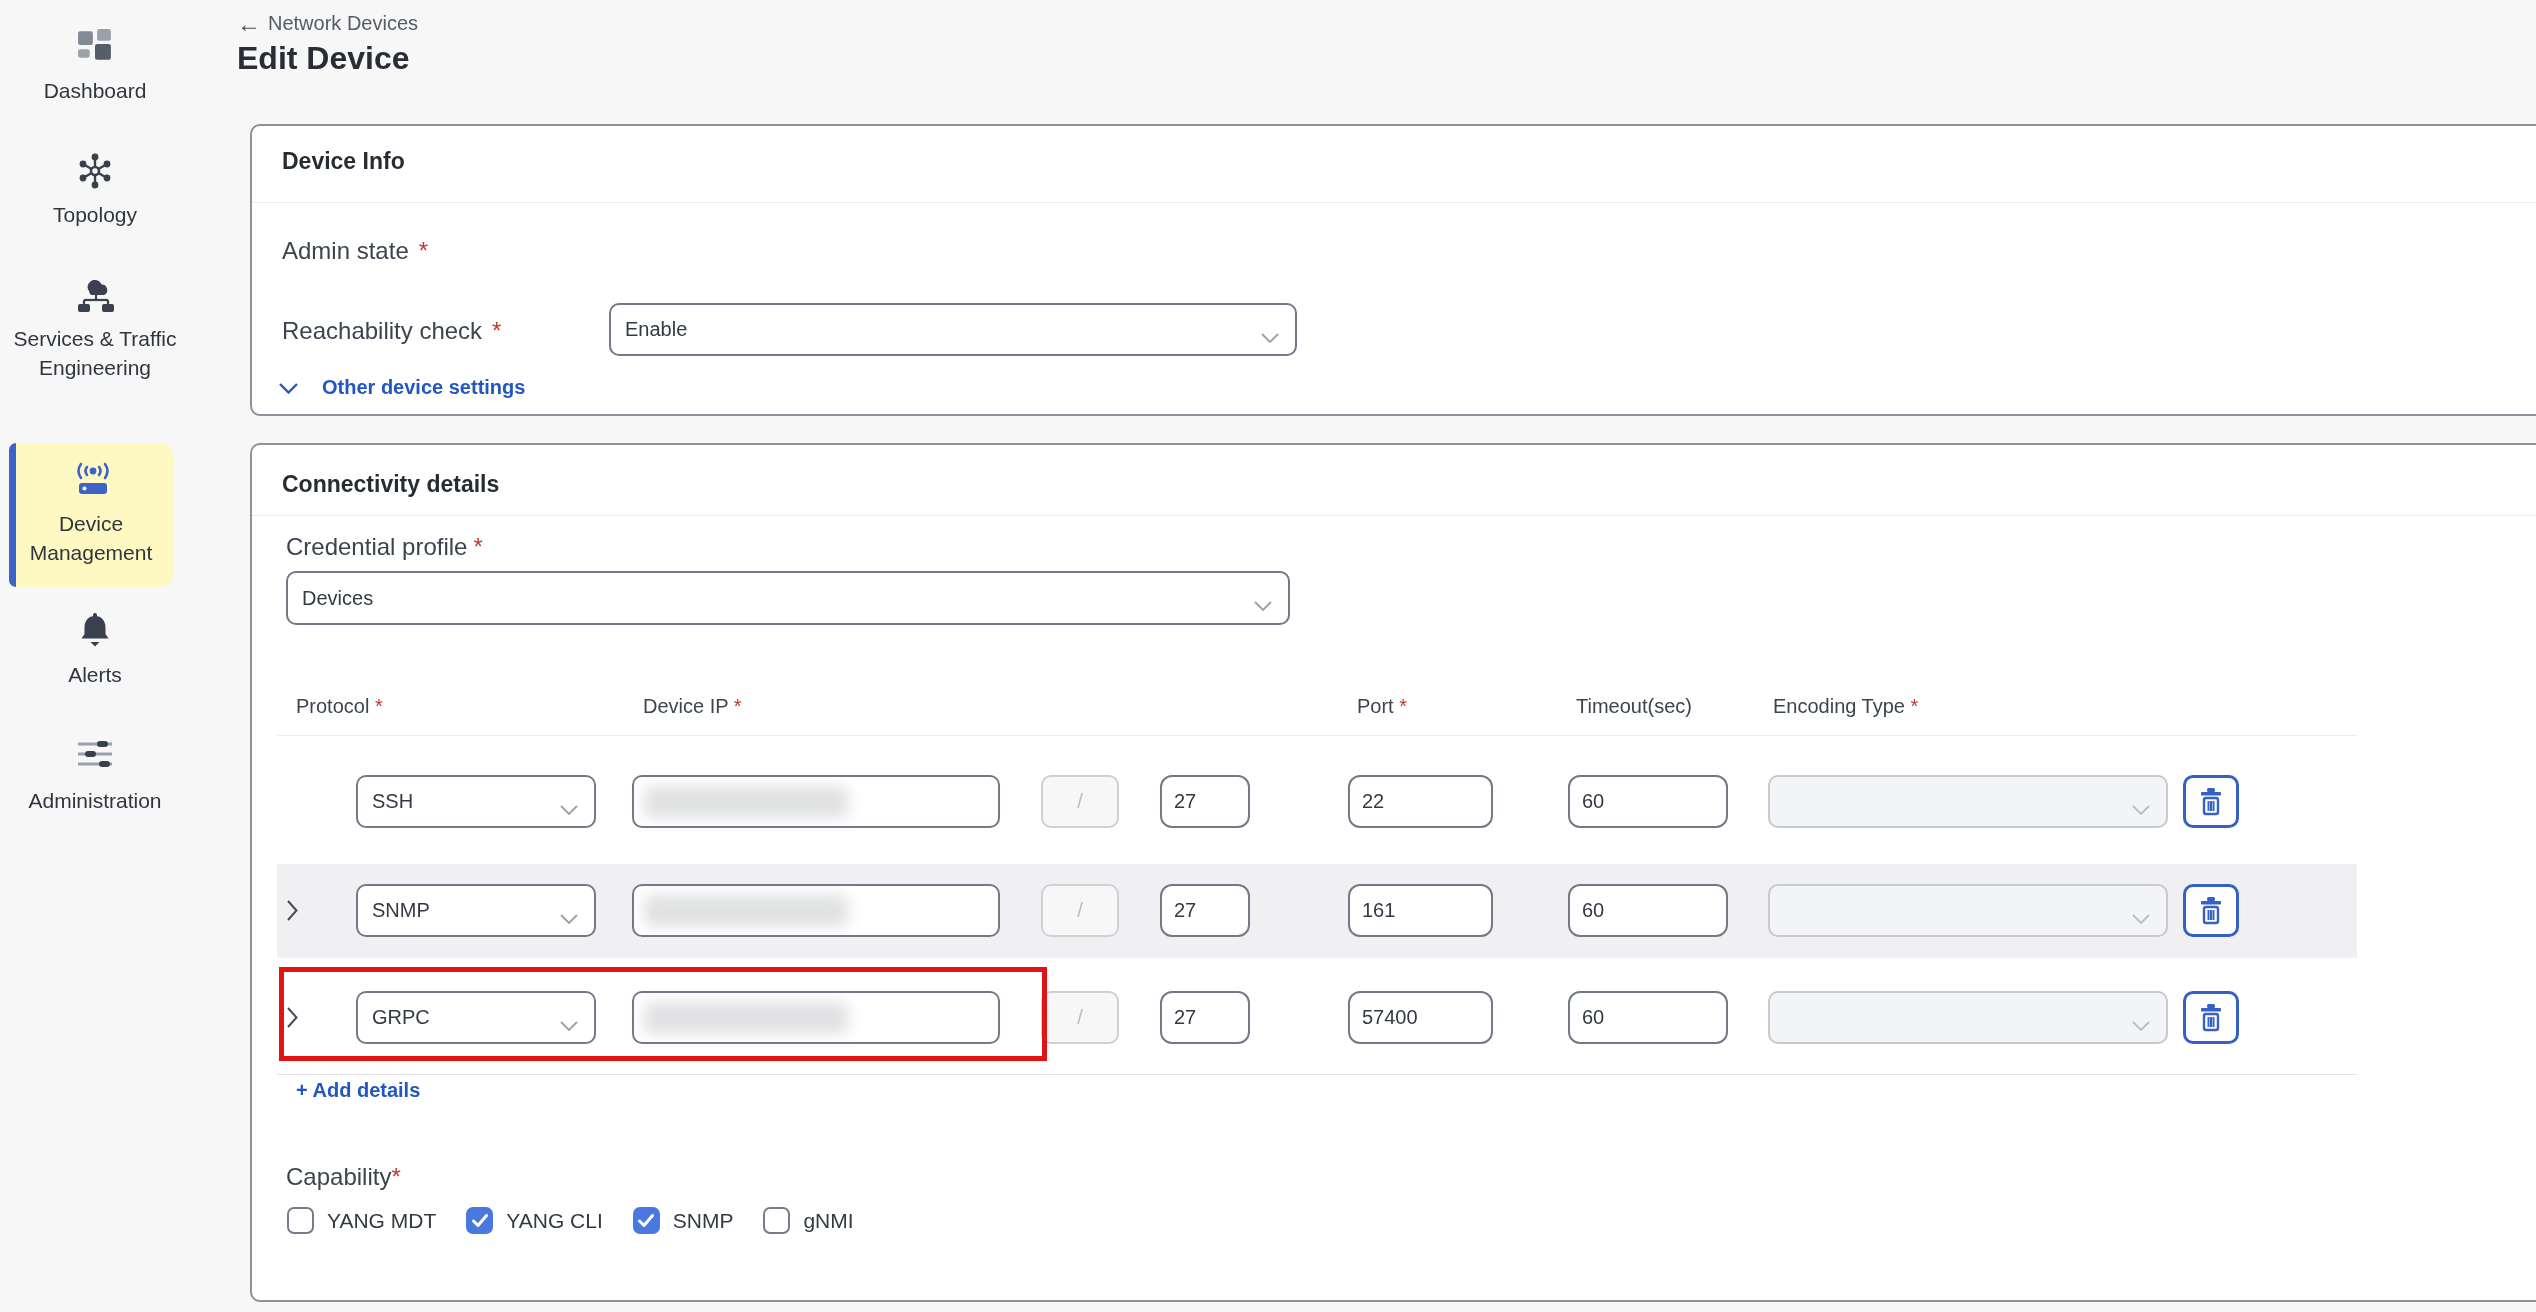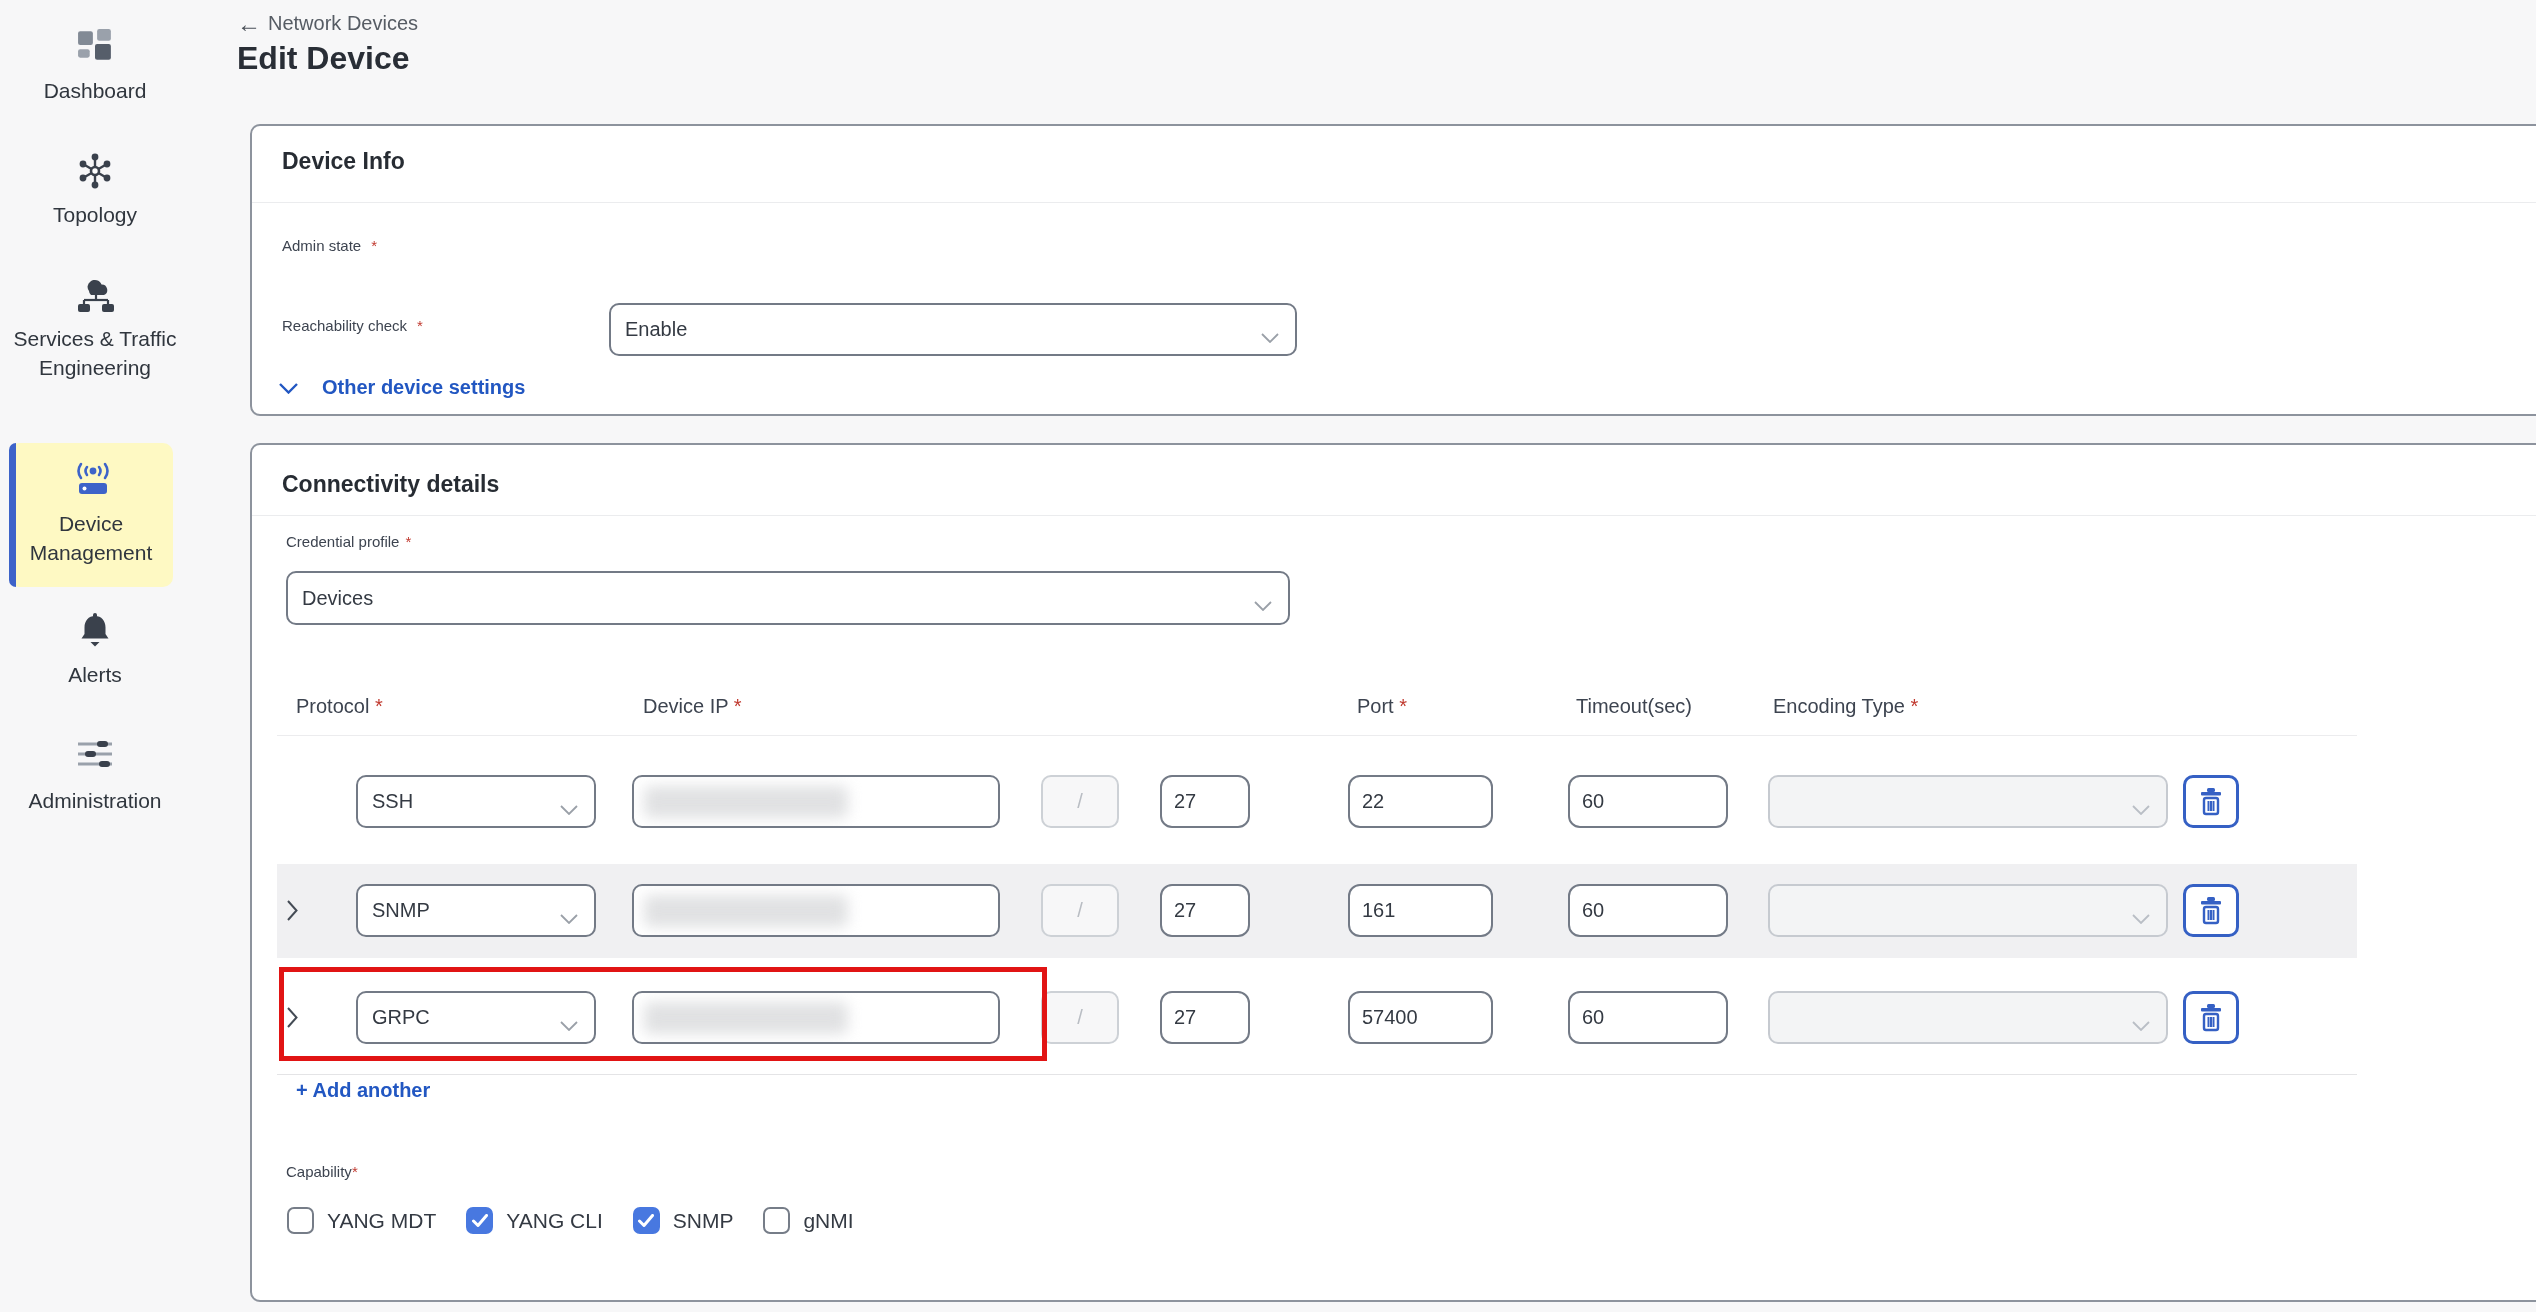--- a/index.html
+++ b/index.html
@@ -29,21 +29,21 @@
   .back-arrow { font-size:24px; line-height:20px; color:#4a5058; }
   .page-title { position:absolute; left:237px; top:40px; font-size:32px; font-weight:700; color:#292e36; }
 
   
   .card { position:absolute; left:250px; width:2322px; background:#fff; border:2px solid #8d939d; border-radius:10px; }
   .card-device-info { top:124px; height:292px; }
   .card-connectivity { top:443px; height:859px; }
   .card-title { position:absolute; left:30px; font-size:23px; color:#272c33; }
   .card-divider { position:absolute; left:0; right:0; height:1px; background:#ebecee; }
 
-  .field-label { position:absolute; font-size:15px; color:#3d4450; }
+  .field-label { position:absolute; font-size:24px; color:#3d4450; }
   .req { color:#c0392f; }
   .req.sp { margin-left:10px; }
   .req.sp6 { margin-left:6px; }
 
   
   .sel {
     position:absolute; height:53px; background:#fff;
     border:2px solid #737a86; border-radius:10px;
     display:flex; align-items:center; padding:0 44px 0 14px;
     font-size:20px; color:#343a43; cursor:pointer;
@@ -378,21 +378,21 @@
           <line x1="13" y1="14" x2="13" y2="24" stroke="#3560c4" stroke-width="2"></line>
           <line x1="15.5" y1="14" x2="15.5" y2="24" stroke="#3560c4" stroke-width="2"></line>
         </svg>
       </div>
     </div>
 
     <div class="bot-divider"></div>
     <div class="red-box"></div>
   </div>
 
-  <div class="add-link" style="left:44px; top:634px">+ Add another</div>
+  <div class="add-link" style="left:44px; top:634px">+ Add details</div>
 
   <div class="field-label" style="left:34px; top:718px">
     <span>Capability</span><span class="req">*</span>
   </div>
 
   <div class="cap-row">
     <label class="cap-opt">
       <span class="cbox">
         
       </span>

